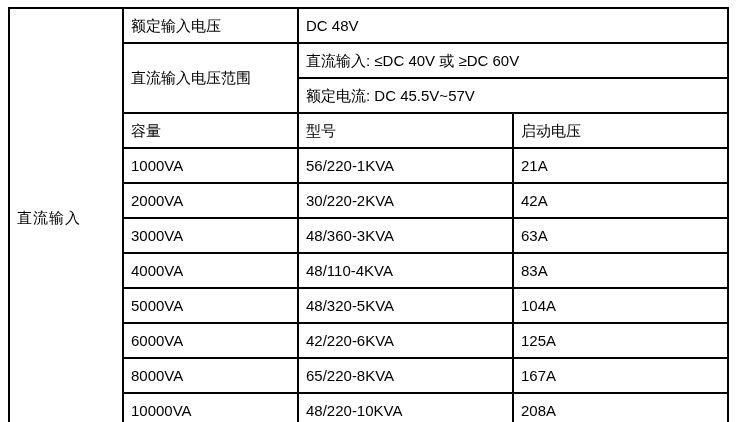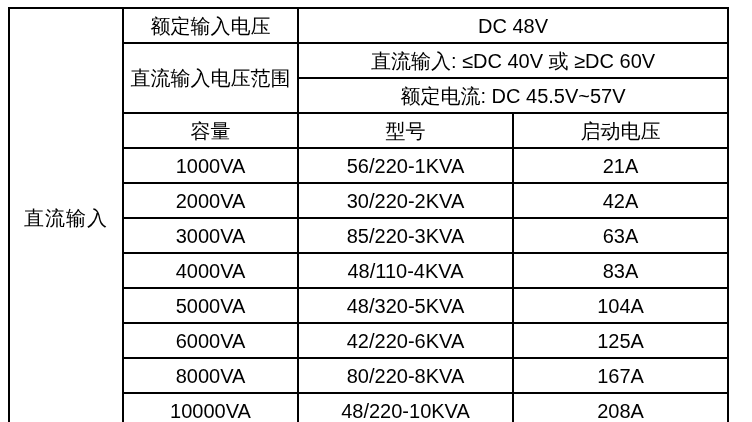--- a/index.html
+++ b/index.html
@@ -19,25 +19,25 @@
   table.spec-table {
     position: absolute;
     left: 8px;
     top: 7px;
     width: 719px;
     border-collapse: collapse;
     table-layout: fixed;
   }
   table.spec-table td {
     border: 2px solid #000000;
-    text-align: center;
+    text-align: left;
     vertical-align: middle;
-    font-size: 20px;
+    font-size: 15px;
     line-height: 1.2;
-    padding: 0 0;
+    padding: 0 7px;
     height: 33px;
     white-space: nowrap;
     overflow: hidden;
   }
   td.group-cell {
     font-size: 15px;
     letter-spacing: 1px;
   }
   col.c0 { width: 114px; }
   col.c1 { width: 175px; }
@@ -78,41 +78,41 @@
         <td>56/220-1KVA</td>
         <td>21A</td>
       </tr>
       <tr>
         <td>2000VA</td>
         <td>30/220-2KVA</td>
         <td>42A</td>
       </tr>
       <tr>
         <td>3000VA</td>
-        <td>85/220-3KVA</td>
+        <td>48/360-3KVA</td>
         <td>63A</td>
       </tr>
       <tr>
         <td>4000VA</td>
         <td>48/110-4KVA</td>
         <td>83A</td>
       </tr>
       <tr>
         <td>5000VA</td>
         <td>48/320-5KVA</td>
         <td>104A</td>
       </tr>
       <tr>
         <td>6000VA</td>
         <td>42/220-6KVA</td>
         <td>125A</td>
       </tr>
       <tr>
         <td>8000VA</td>
-        <td>80/220-8KVA</td>
+        <td>65/220-8KVA</td>
         <td>167A</td>
       </tr>
       <tr>
         <td>10000VA</td>
         <td>48/220-10KVA</td>
         <td>208A</td>
       </tr>
     </tbody>
   </table>
 </div>

